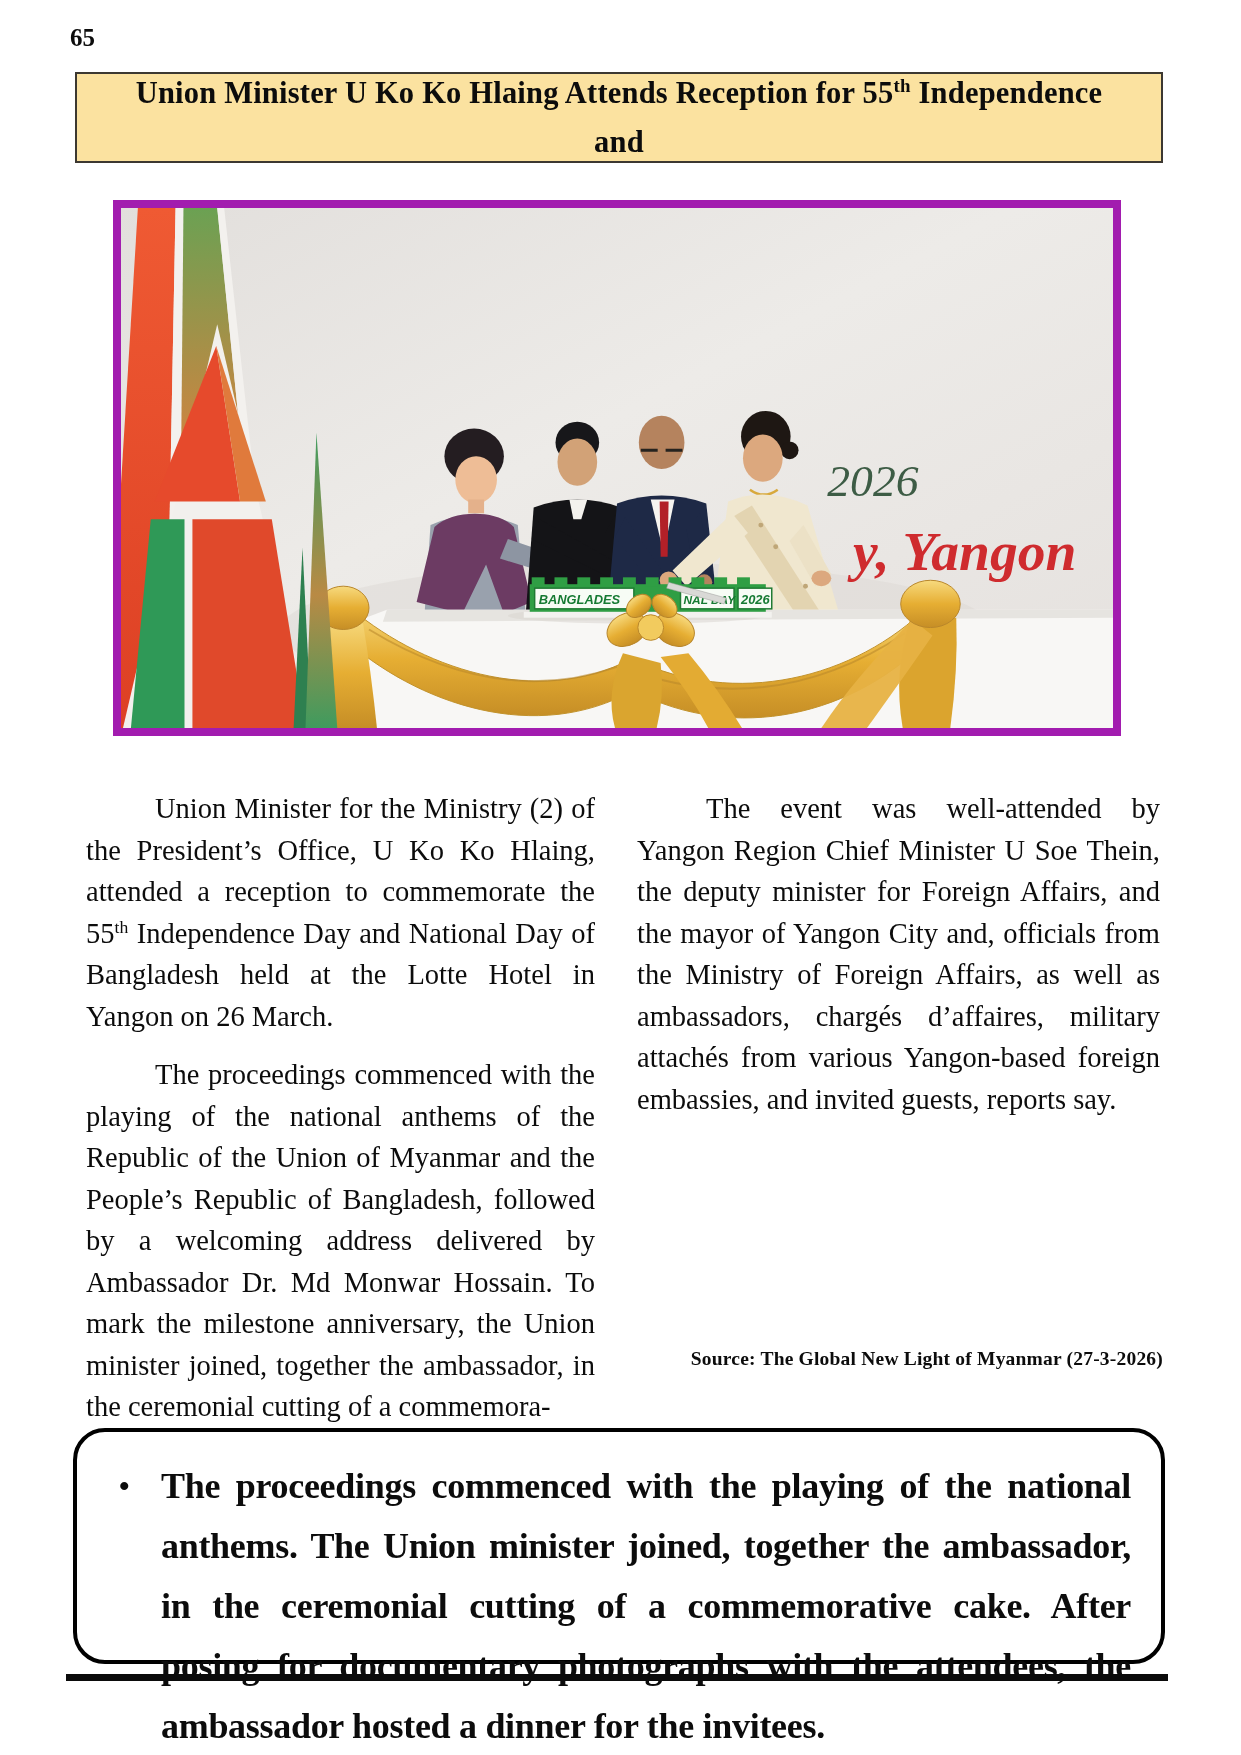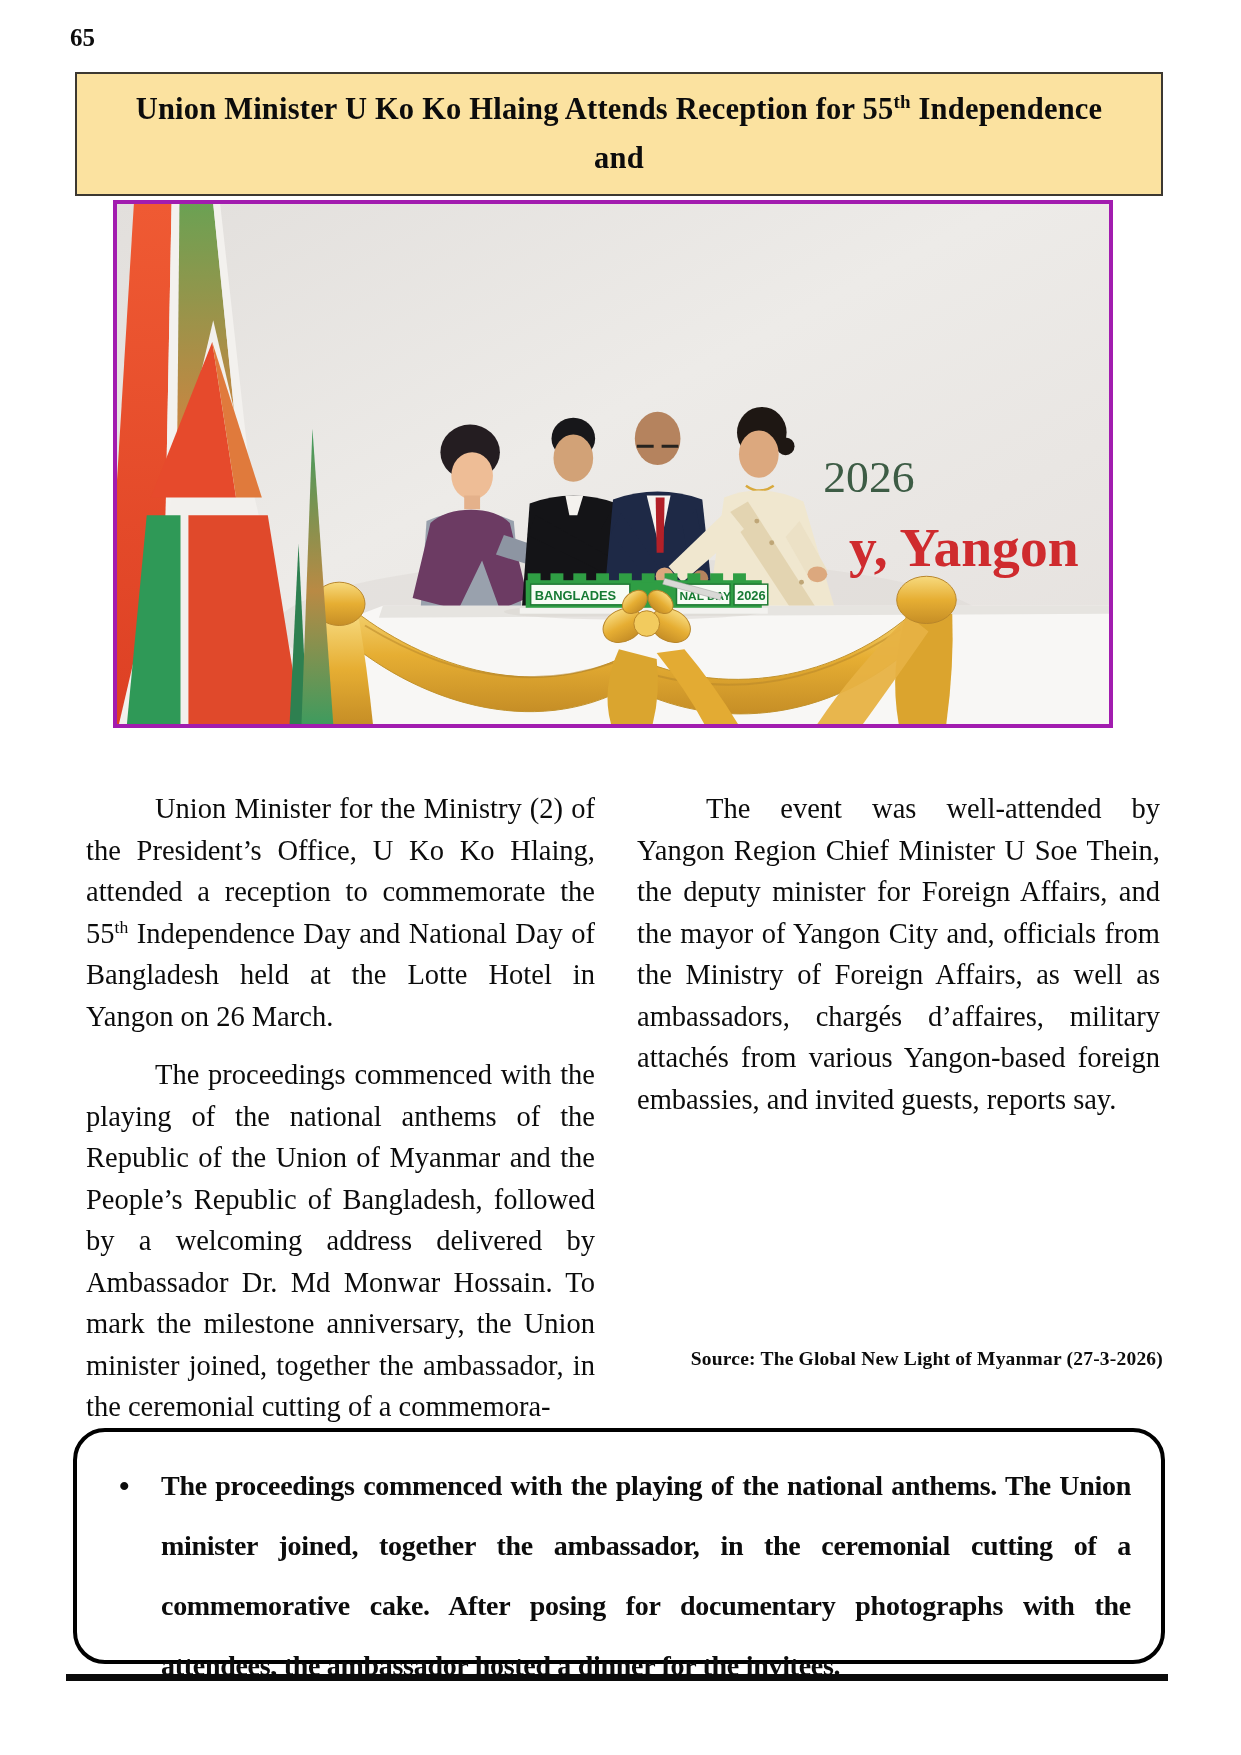--- a/index.html
+++ b/index.html
@@ -5,32 +5,32 @@
   html,body{margin:0;padding:0;}
   body{
     width:1241px;height:1755px;background:#ffffff;position:relative;
     font-family:"Liberation Serif", serif;color:#0c0c0c;overflow:hidden;
   }
   .page{position:absolute;inset:0;}
   .page-number{
     position:absolute;left:70px;top:24px;font-size:25px;font-weight:bold;
   }
   .title-banner{
-    position:absolute;left:75px;top:72px;width:1088px;height:124px;
+    position:absolute;left:75px;top:72px;width:1088px;height:91px;
     background:#fbe2a0;border:2px solid #3c3831;box-sizing:border-box;
     display:flex;align-items:center;justify-content:center;
   }
   .title-banner h1{
     margin:0;padding:0 30px;font-size:30.5px;font-weight:bold;text-align:center;
     line-height:49px;letter-spacing:.2px;
   }
   sup{font-size:.62em;vertical-align:super;line-height:0;}
   .photo-frame{
     position:absolute;left:113px;top:200px;width:992px;height:520px;
-    border:4px solid #a21caf;background:#ec4899;
+    border:8px solid #a21caf;background:#ec4899;font-style:italic;
   }
   .photo-frame svg{display:block;}
   .col{
     position:absolute;top:752px;font-size:28.5px;line-height:41.5px;
     text-align:justify;
     margin-top:36px;
   }
   .col-left{left:86px;width:509px;}
   .col-right{left:637px;width:523px;}
   .col p{margin:0 0 17px 0;}
@@ -42,21 +42,21 @@
   .summary-box{
     position:absolute;left:73px;top:1428px;width:1092px;height:236px;
     border:4px solid #000;border-radius:32px;box-sizing:border-box;
     background:#fff;
   }
   .summary-inner{display:flex;padding:24px 30px 0 42px;}
   .bullet{
     flex:none;width:34px;font-size:30px;font-weight:bold;line-height:60px;
   }
   .summary-text{
-    font-weight:bold;font-size:28px;line-height:60px;text-align:justify;
+    font-weight:bold;font-size:36px;line-height:60px;text-align:justify;
     margin-left:8px;letter-spacing:-.3px;
   }
   .bottom-rule{
     position:absolute;left:66px;top:1674px;width:1102px;height:7px;background:#0b0b0b;
   }
 </style>
 </head>
 <body>
 
 <div class="page">

